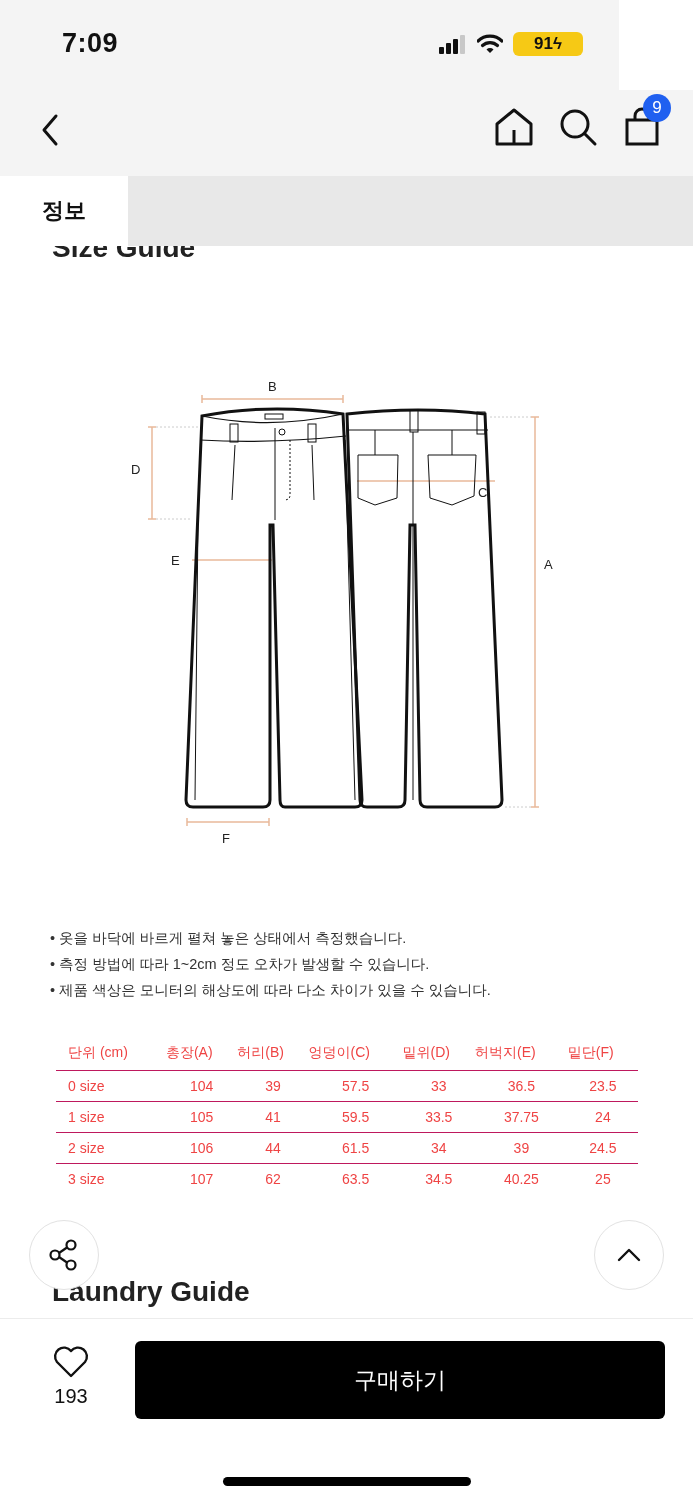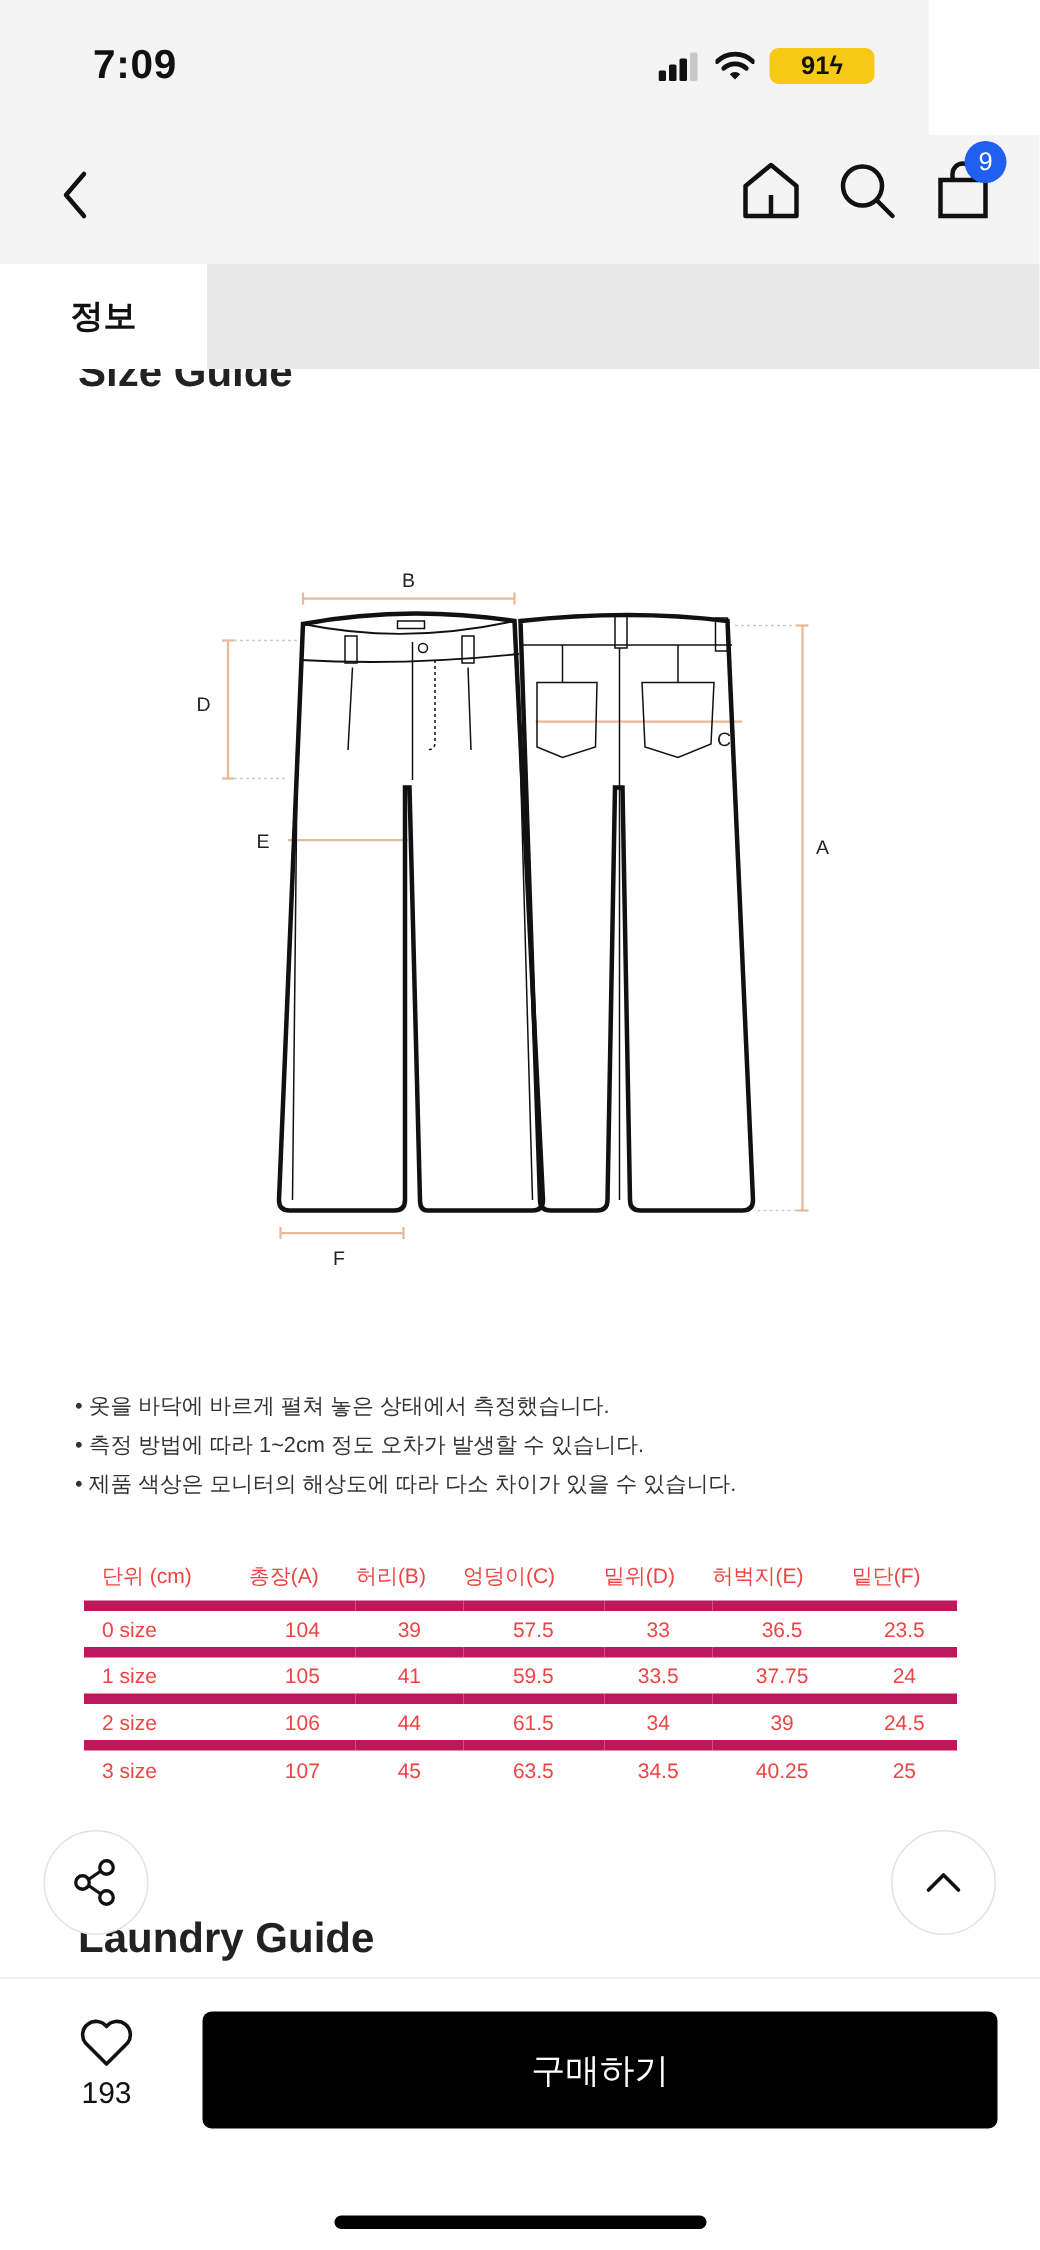--- a/index.html
+++ b/index.html
@@ -26,21 +26,21 @@
 
   .diagram { position: absolute; left: 120px; top: 370px; width: 460px; height: 490px; }
 
   .notes { position: absolute; left: 50px; top: 925px; font-size: 14.5px; color: #333; line-height: 26px; }
   .notes li { list-style: none; }
   .notes li::before { content: "• "; }
 
   .size-table { position: absolute; left: 56px; top: 1036px; width: 582px; border-collapse: collapse; font-size: 14px; color: #ef4444; }
   .size-table th { font-weight: 400; height: 34px; text-align: left; }
   .size-table th:first-child, .size-table td:first-child { text-align: left; padding-left: 12px; }
-  .size-table td { height: 31px; text-align: center; border-top: 7px solid #be185d; }
+  .size-table td { height: 31px; text-align: center; border-top: 1px solid #be185d; }
 
   .float-btn { position: absolute; width: 70px; height: 70px; border-radius: 50%; background: #fff; border: 1px solid #e2e2e2; display: flex; align-items: center; justify-content: center; }
 
   .bottom-bar { position: absolute; left: 0; top: 1318px; width: 693px; height: 182px; background: #fff; border-top: 1px solid #ececec; }
   .like { position: absolute; left: 44px; top: 26px; width: 54px; display: flex; flex-direction: column; align-items: center; }
   .like-count { font-size: 20px; color: #111; margin-top: 6px; }
   .buy-btn { position: absolute; left: 135px; top: 22px; width: 530px; height: 78px; background: #000; border-radius: 6px; color: #fff; font-size: 23px; display: flex; align-items: center; justify-content: center; border: none; }
   .home-indicator { position: absolute; left: 223px; top: 158px; width: 248px; height: 9px; background: #000; border-radius: 5px; }
 </style>
 </head>
@@ -81,21 +81,21 @@
       <svg width="42" height="42" viewBox="0 0 42 42">
         <path d="M14 14 V10 A7 7 0 0 1 28 10 V14" stroke="#111" stroke-width="3" fill="none"></path>
         <rect x="6" y="14" width="30" height="24" stroke="#111" stroke-width="3" fill="none"></rect>
       </svg>
       <div class="cart-badge">9</div>
     </div>
   </div>
 </div>
 
 <div class="tabs">
-  <div class="tab active" style="width:138px">
+  <div class="tab active" style="width:128px">
     <span>정보</span>
   </div>
   <div class="tab" style="width:138px">
     <span>사이즈</span>
   </div>
   <div class="tab" style="width:138px">
     <span>추천</span>
   </div>
   <div class="tab" style="width:138px">
     <span>스냅·후기</span>
@@ -219,21 +219,21 @@
       <td>106</td>
       <td>44</td>
       <td>61.5</td>
       <td>34</td>
       <td>39</td>
       <td>24.5</td>
     </tr>
     <tr>
       <td>3 size</td>
       <td>107</td>
-      <td>45</td>
+      <td>62</td>
       <td>63.5</td>
       <td>34.5</td>
       <td>40.25</td>
       <td>25</td>
     </tr>
   </tbody>
 </table>
 
 <div class="section-title" style="top:1276px;">Laundry Guide</div>
 

